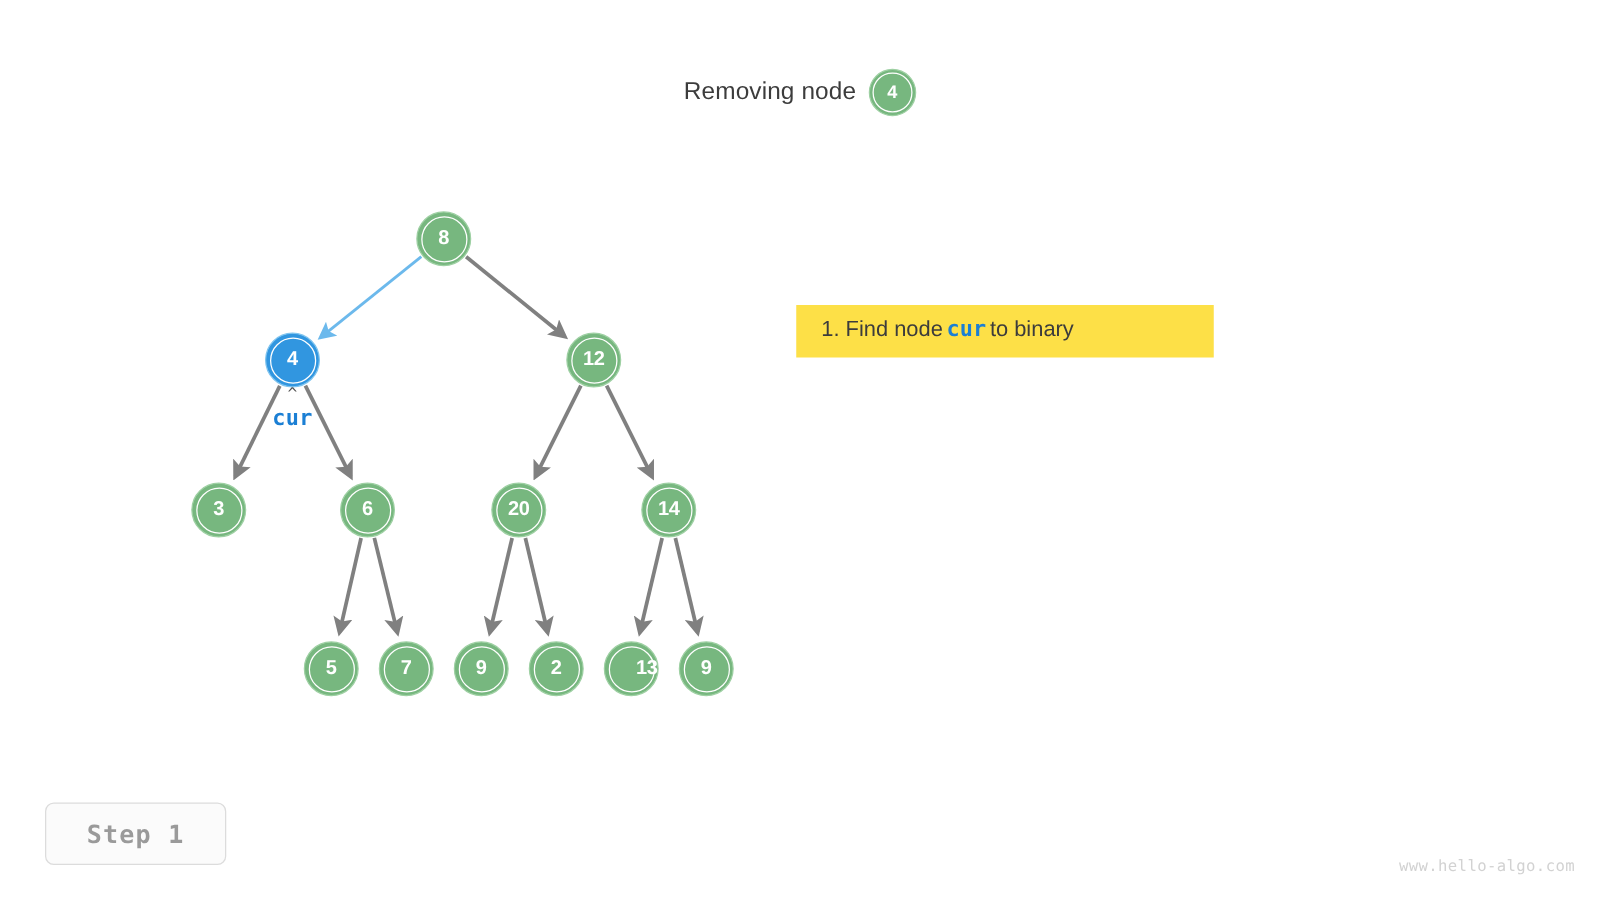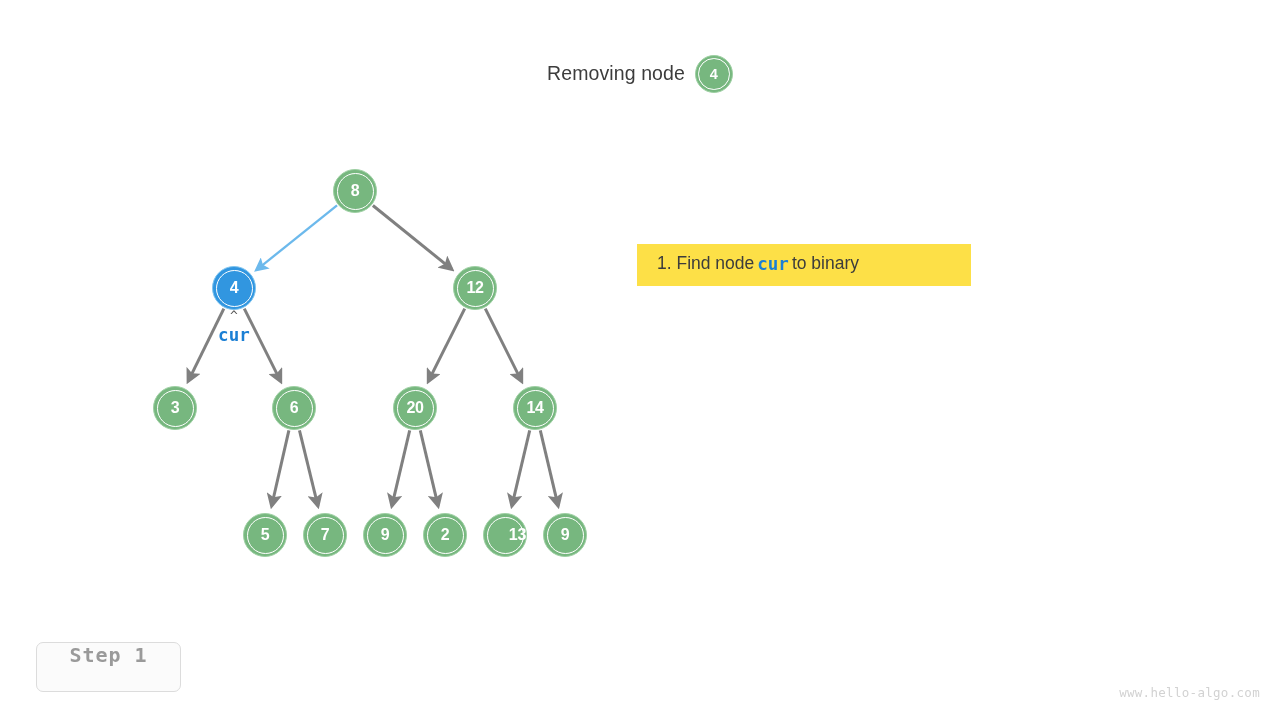--- a/index.html
+++ b/index.html
@@ -160,20 +160,21 @@
     position: absolute;
     left: 36px;
     top: 642px;
     width: 145px;
     height: 50px;
     box-sizing: border-box;
     border: 1.4px solid #dcdcdc;
     border-radius: 7px;
     background: #fbfbfb;
     display: flex;
+    align-items: center;
     justify-content: center;
     font-family: "DejaVu Sans Mono", monospace;
     font-size: 20px;
     font-weight: 700;
     color: #9a9a9a;
     letter-spacing: 1px;
   }
 
   
   #watermark {

